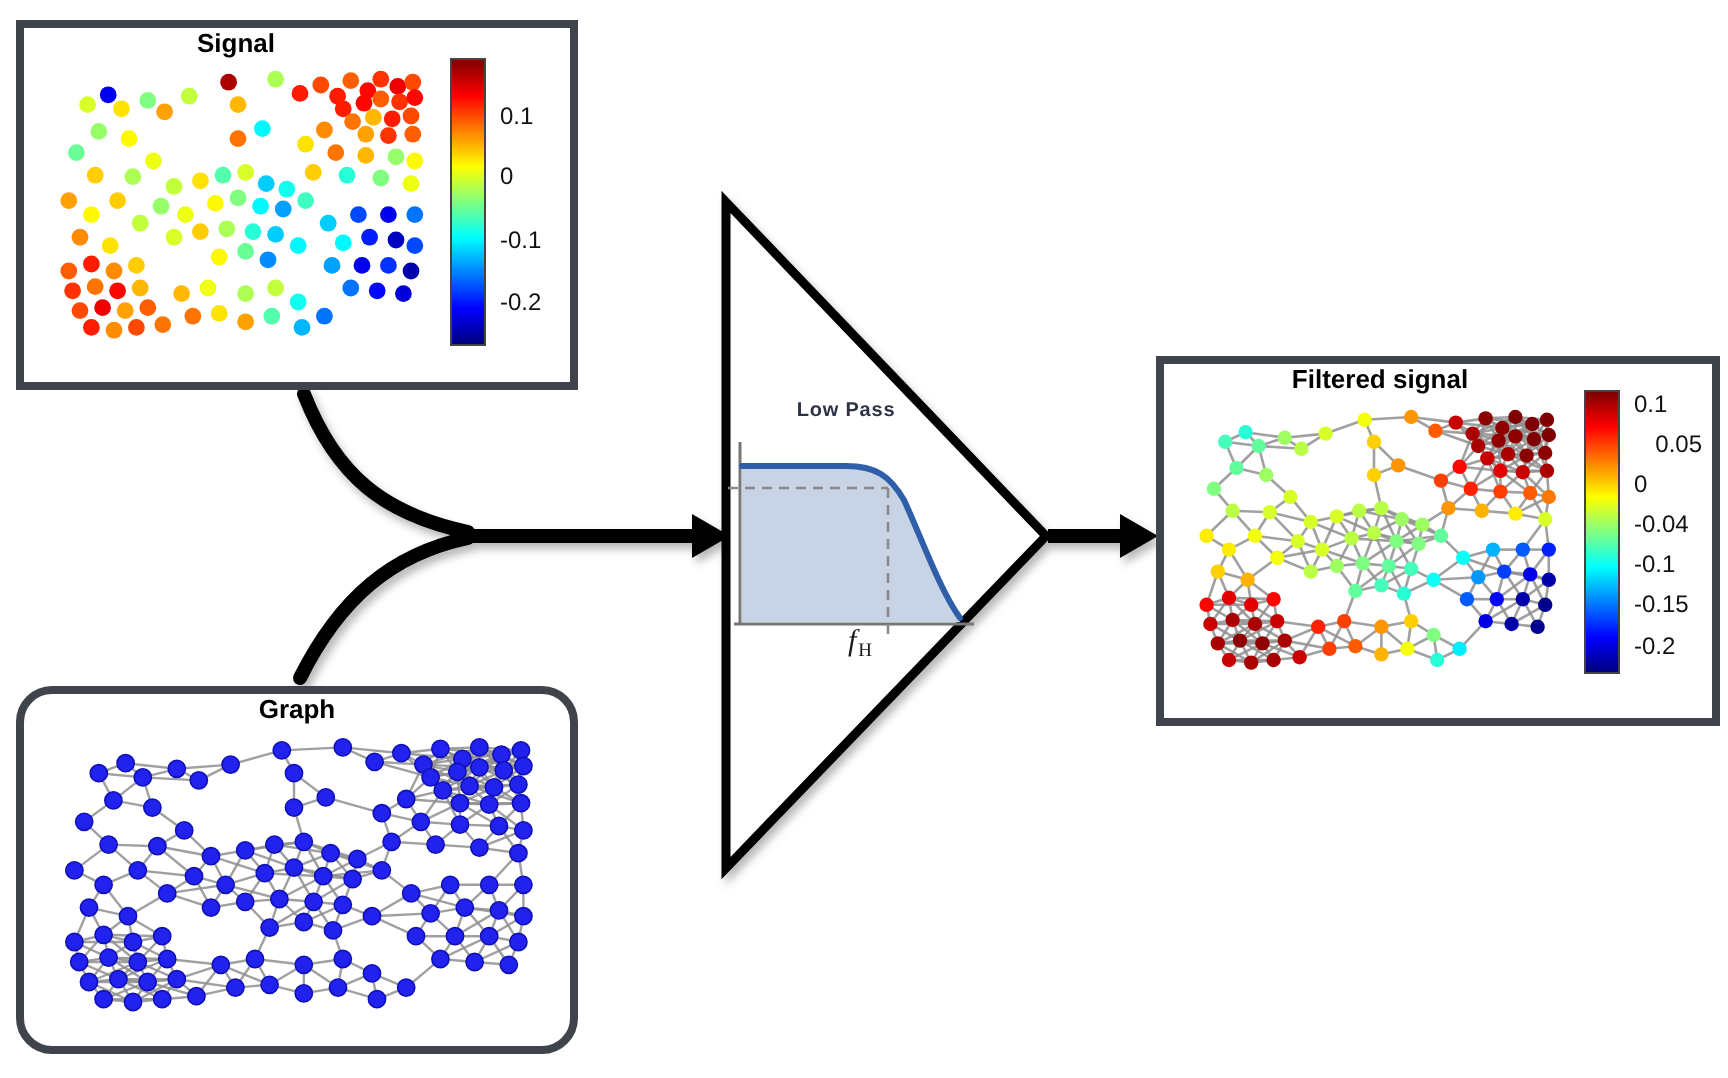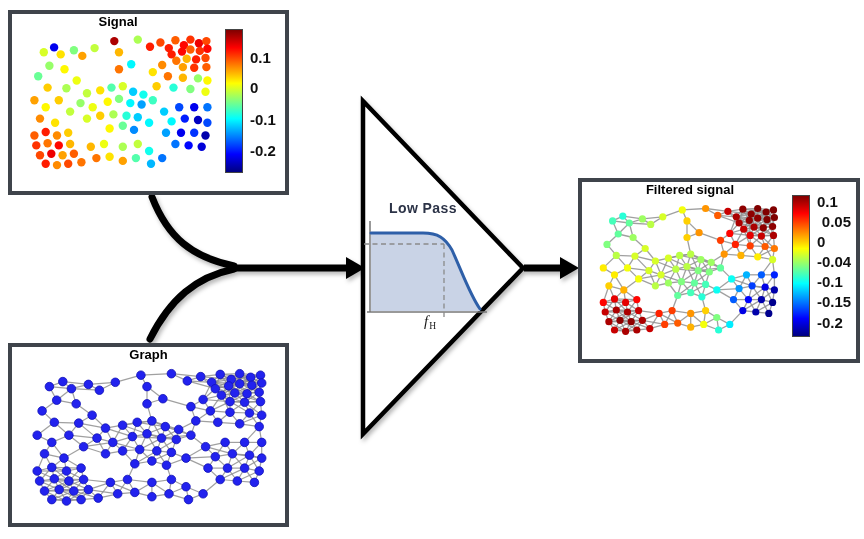--- a/index.html
+++ b/index.html
@@ -1,37 +1,37 @@
 <!DOCTYPE html>
 <html><head>
 <meta charset="utf-8">
 <style>
   html,body{margin:0;padding:0;background:#fff;}
   .stage{position:relative;width:864px;height:539px;background:#fff;overflow:hidden;
          font-family:"Liberation Sans","DejaVu Sans",sans-serif;}
   #flow-svg{position:absolute;left:0;top:0;}
   .panel{position:absolute;background:#fff;border:4px solid #3f444b;box-sizing:border-box;}
   #signal-panel{left:8px;top:10px;width:281px;height:185px;}
-  #graph-panel{left:8px;top:343px;width:281px;height:184px;}
+  #graph-panel{left:8px;top:343px;width:281px;height:184px;border-radius:18px;}
   #filtered-panel{left:578px;top:178px;width:282px;height:185px;}
   .panel-title{position:absolute;top:0px;font-size:13px;font-weight:600;color:#000;
                text-align:center;white-space:nowrap;}
   #signal-title{left:0;width:212px;}
   #graph-title{left:0;width:273px;}
   #filtered-title{left:0;width:216px;}
   .plot{position:absolute;}
   #signal-plot{left:6px;top:13px;width:202px;height:155px;}
   #graph-plot{left:6px;top:14px;width:258px;height:157px;}
   #filtered-plot{left:5px;top:14px;width:200px;height:152px;}
   .colorbar{position:absolute;border:1px solid #444;box-sizing:border-box;}
   #signal-colorbar{left:213px;top:15px;width:18px;height:144px;}
   #filtered-colorbar{left:210px;top:13px;width:18px;height:142px;}
-  .cb-tick{position:absolute;font-size:15px;color:#111;line-height:12px;width:34px;text-align:left;font-weight:bold;}
+  .cb-tick{position:absolute;font-size:12px;color:#111;line-height:12px;width:34px;text-align:left;}
   #lowpass-label{position:absolute;left:363px;top:200px;width:120px;text-align:center;
-                 font-size:14px;font-weight:600;color:#2c3347;letter-spacing:0.4px;}
+                 font-size:10px;font-weight:600;color:#2c3347;letter-spacing:0.4px;}
   #cutoff-label{position:absolute;left:424px;top:312px;width:40px;text-align:left;color:#1a1a1a;}
   #cutoff-label .fsym{font-family:"Liberation Serif","DejaVu Serif",serif;font-style:italic;
                       font-size:15px;}
   #cutoff-label .fsub{font-family:"Liberation Serif","DejaVu Serif",serif;font-size:9.5px;
                       position:relative;top:3px;left:1px;}
 </style>
 </head>
 <body>
 
 <div class="stage">

